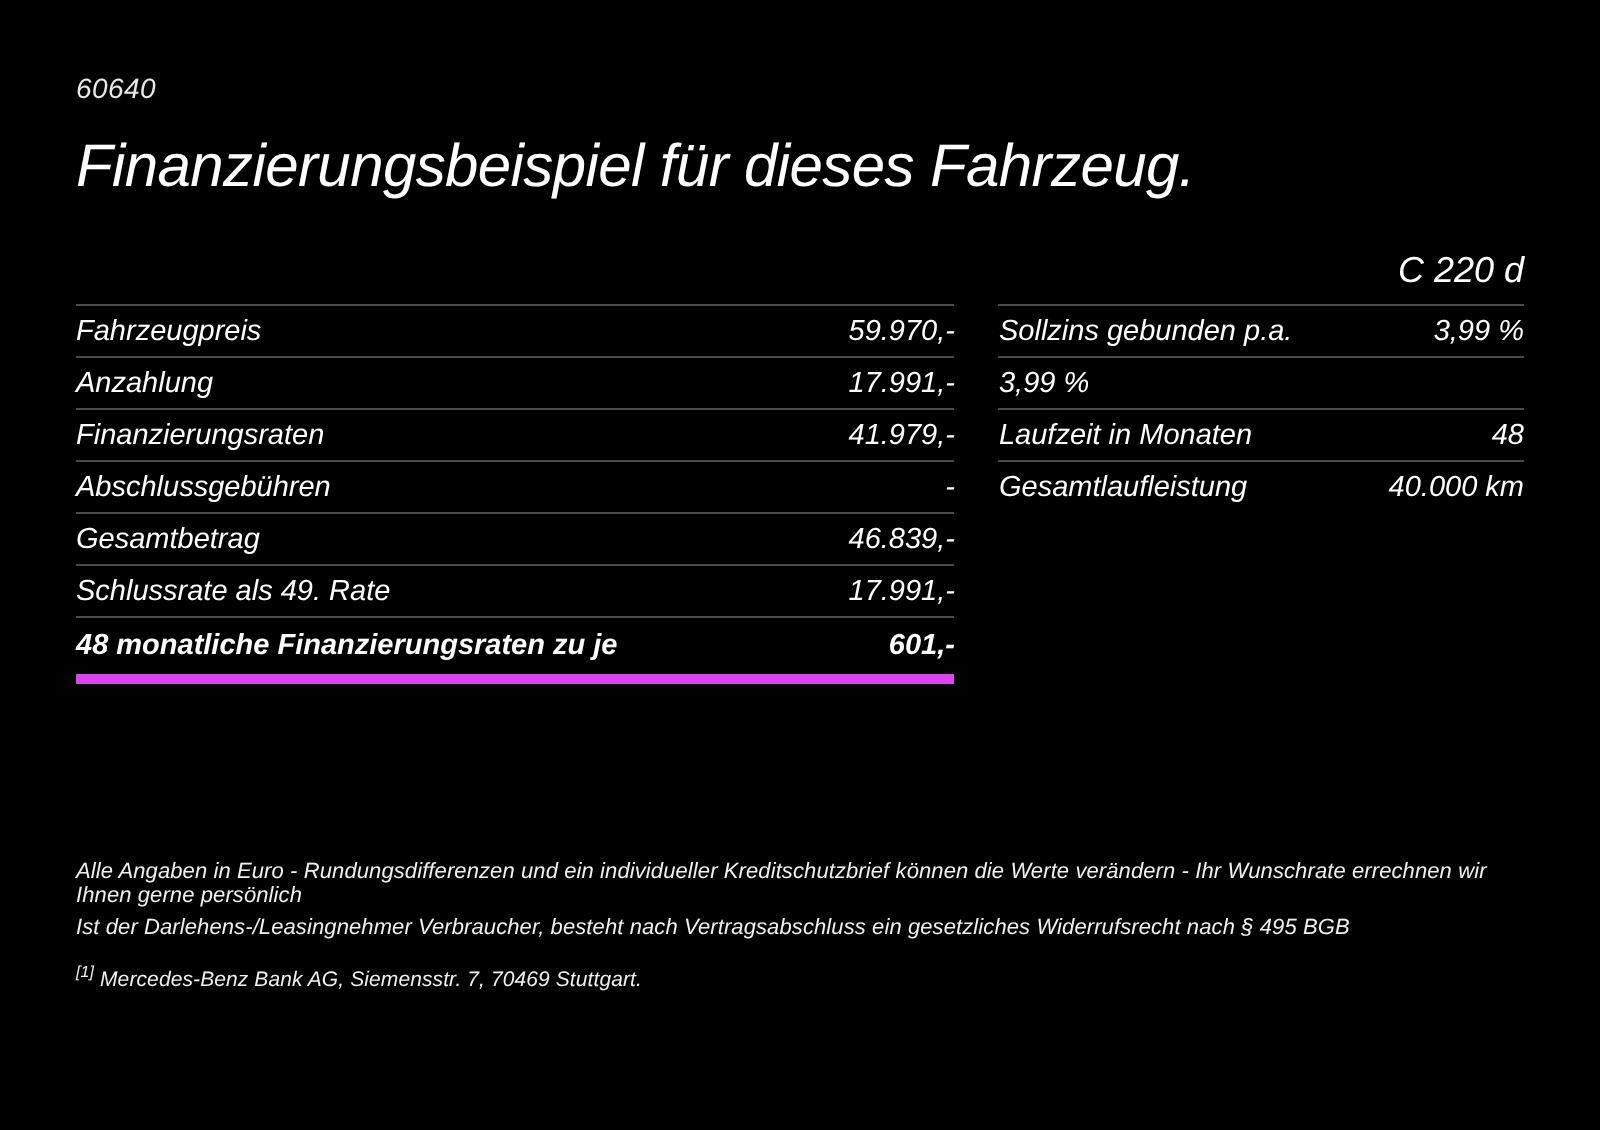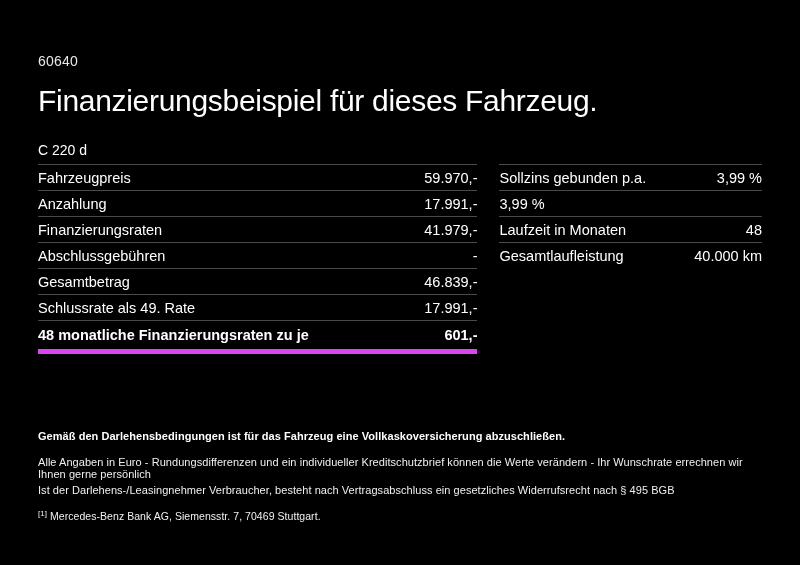--- a/index.html
+++ b/index.html
@@ -13,41 +13,43 @@
     overflow: hidden;
     font-family: "Liberation Sans", sans-serif;
     color: #ffffff;
   }
   .page {
     position: relative;
     width: 800px;
     height: 565px;
     background: #000000;
     box-sizing: border-box;
-    padding: 47px 38px 0 38px;
+    padding: 30px 38px 0 38px;
+    font-style: italic;
   }
   .doc-id {
     font-size: 14px;
     color: #e8e8e8;
     letter-spacing: 0.2px;
     margin: 6px 0 14px 0;
   }
   .headline {
     font-size: 30px;
     line-height: 1.22;
     font-weight: 400;
     color: #ffffff;
     letter-spacing: -0.3px;
     margin: 0 0 22px 0;
     max-width: 560px;
   }
   .model {
-    font-size: 14px;
+    font-size: 18px;
     color: #ffffff;
     margin: 0 0 6px 0;
+    text-align: right;
   }
   .columns {
     display: flex;
     gap: 22px;
     align-items: flex-start;
   }
   .col-left { width: 452px; }
   .col-right { width: 270px; }
 
   .row {
@@ -161,19 +163,18 @@
       </div>
       <div class="row">
         <span class="label">Gesamtlaufleistung</span>
         <span class="value">40.000 km</span>
       </div>
     </div>
 
   </div>
 
   <div class="footnotes">
-    <div class="fn-bold">Gemäß den Darlehensbedingungen ist für das Fahrzeug eine Vollkaskoversicherung abzuschließen.</div>
     <div class="fn-line">Alle Angaben in Euro - Rundungsdifferenzen und ein individueller Kreditschutzbrief können die Werte verändern - Ihr Wunschrate errechnen wir Ihnen gerne persönlich</div>
     <div class="fn-line">Ist der Darlehens-/Leasingnehmer Verbraucher, besteht nach Vertragsabschluss ein gesetzliches Widerrufsrecht nach § 495 BGB</div>
     <div class="fn-ref"><span class="sup">[1]</span> <span>Mercedes-Benz Bank AG, Siemensstr. 7, 70469 Stuttgart.</span></div>
   </div>
 
 </div>
 
 </body></html>

